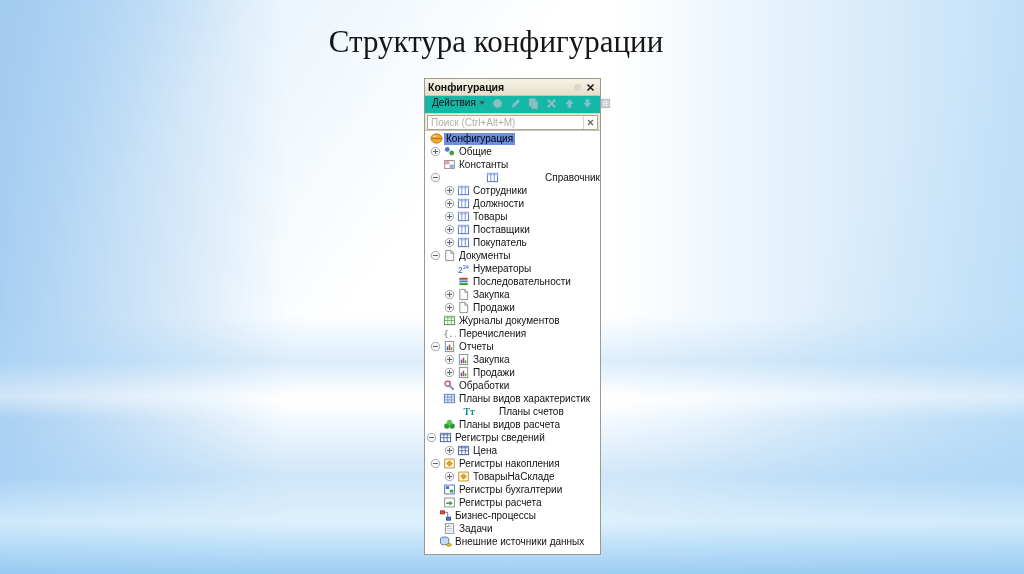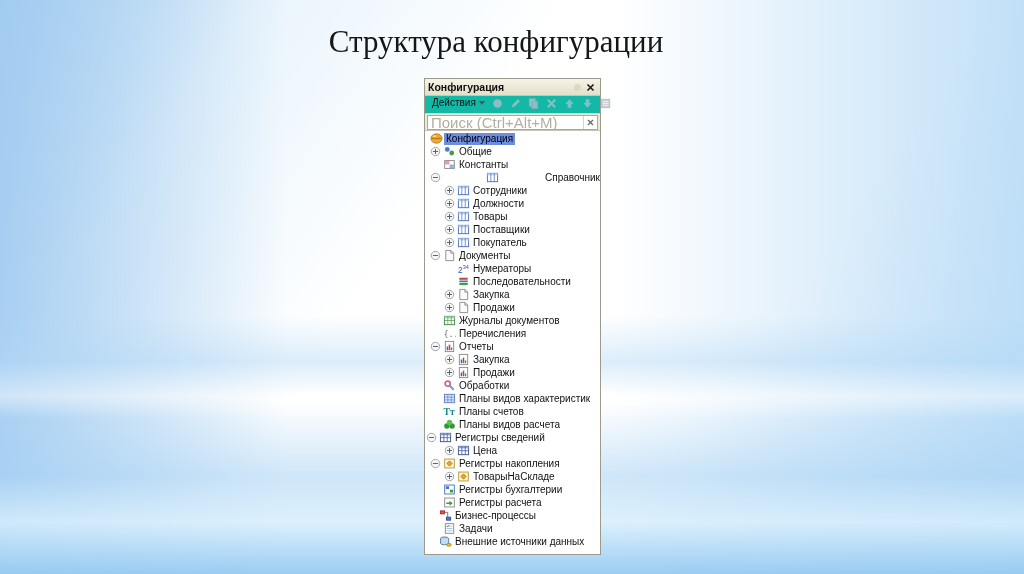--- a/index.html
+++ b/index.html
@@ -38,21 +38,21 @@
     background:#14b8a6;border-bottom:1px solid #d6d2bf;
   }
   .actions-btn{display:flex;align-items:center;gap:3px;padding:1px 3px;cursor:default;}
   .actions-btn .caret{width:0;height:0;border-left:3px solid transparent;border-right:3px solid transparent;border-top:4px solid #4a5868;}
   .tb-icon{width:14px;height:14px;display:flex;align-items:center;justify-content:center;opacity:.75;}
   .cfg-search{
     height:15px;margin:1px 2px;display:flex;align-items:center;
     background:#ffffff;border:1px solid #aaa796;box-sizing:border-box;
   }
   .cfg-search input{
-    flex:1;border:none;outline:none;height:28px;font-size:15px;min-width:0;
+    flex:1;border:none;outline:none;height:28px;font-size:10px;min-width:0;
     font-family:"Liberation Sans",sans-serif;color:#333;background:transparent;padding:0 3px;
   }
   .cfg-search input::placeholder{color:#b3af9e;}
   .search-clear{width:13px;height:13px;border-left:1px solid #d8d5c6;display:flex;align-items:center;justify-content:center;cursor:default;}
   .cfg-tree{
     position:absolute;top:51px;bottom:0;left:0;right:0;background:#ffffff;
     border-top:1px solid #c9c5b2;overflow:hidden;padding-top:1px;
   }
   .tree-row{height:13px;display:flex;align-items:center;white-space:nowrap;cursor:default;}
   .tree-row .exp{width:13px;height:13px;display:flex;align-items:center;justify-content:center;flex:none;}
@@ -428,21 +428,21 @@
       <div class="tree-row" style="padding-left: 4px;">
         <span class="exp"></span>
         <span class="node-icon">
           <svg width="13" height="13" viewBox="0 0 14 14">
             <rect x="1.5" y="2.5" width="11" height="9" fill="#dbe6f8" stroke="#5e7ec2"></rect>
             <path d="M5.2 2.5 v9 M8.9 2.5 v9 M1.5 5.5 h11 M1.5 8.5 h11" stroke="#5e7ec2" stroke-width=".7"></path>
           </svg>
         </span>
         <span class="lbl">Планы видов характеристик</span>
       </div>
-      <div class="tree-row" style="padding-left: 4px;">
+      <div class="tree-row" style="padding-left: 4px; gap: 20px;">
         <span class="exp"></span>
         <span class="node-icon">
           <svg width="13" height="13" viewBox="0 0 14 14">
             <text x="0.5" y="11" font-size="10.5" font-weight="bold" font-family="Liberation Serif,serif" fill="#1c8a8a">Tт</text>
           </svg>
         </span>
         <span class="lbl">Планы счетов</span>
       </div>
       <div class="tree-row" style="padding-left: 4px;">
         <span class="exp"></span>

